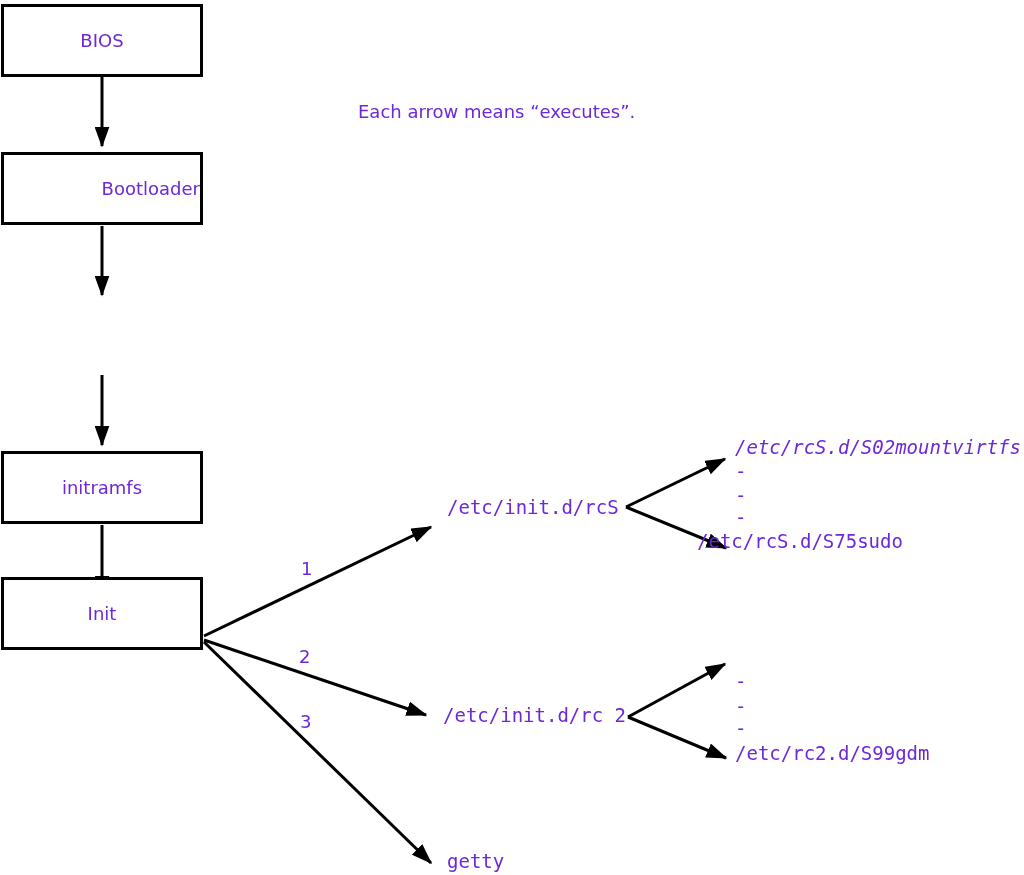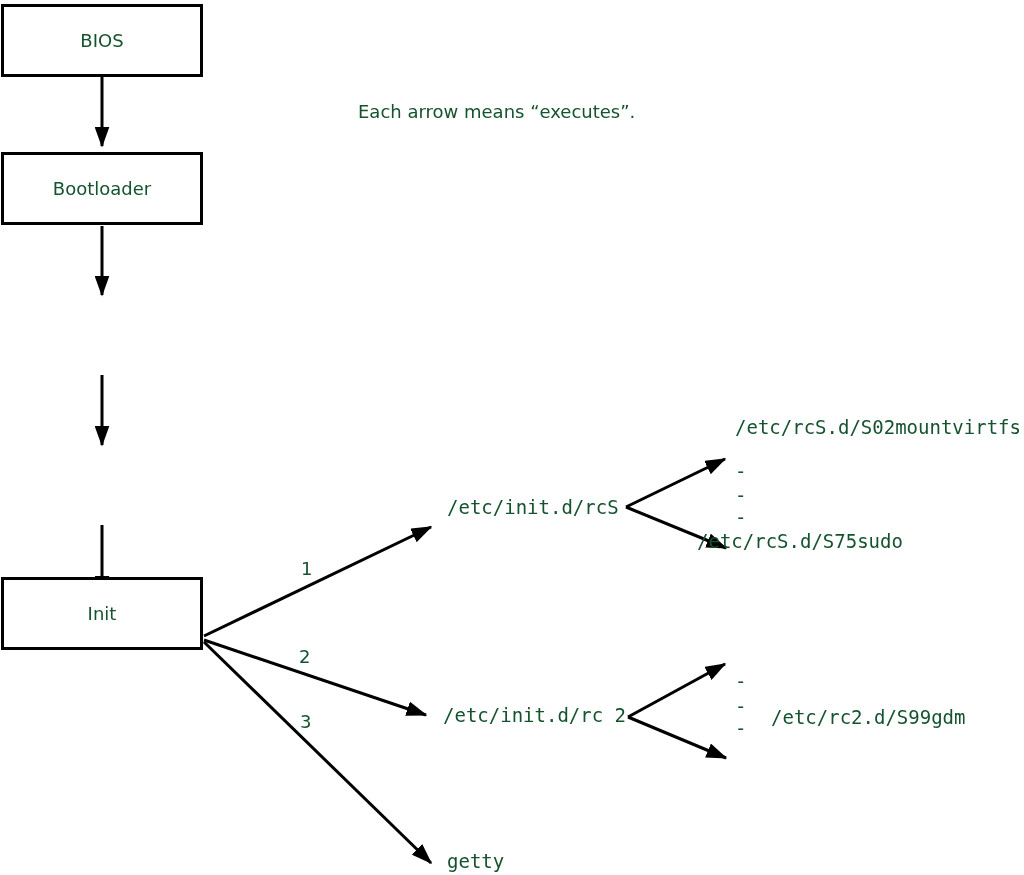--- a/index.html
+++ b/index.html
@@ -6,21 +6,21 @@
     margin: 0;
     padding: 0;
     background: #ffffff;
   }
   .canvas {
     position: relative;
     width: 1024px;
     height: 875px;
     background: #ffffff;
     font-family: "DejaVu Sans", sans-serif;
-    color: #14532d;
+    color: #6d28d9;
     overflow: hidden;
   }
   .arrow-layer {
     position: absolute;
     left: 0;
     top: 0;
     width: 1024px;
     height: 875px;
   }
   .node-box {
@@ -30,21 +30,21 @@
     height: 73px;
     border: 3px solid #000000;
     background: #ffffff;
     box-sizing: border-box;
     display: flex;
     align-items: center;
     justify-content: center;
     font-size: 18px;
   }
   .box-bios       { top: 4px; }
-  .box-bootloader { top: 152px; }
+  .box-bootloader { top: 152px; justify-content: flex-end; }
   .box-kernel     { top: 301px; }
   .box-initramfs  { top: 451px; }
   .box-init       { top: 577px; }
   .note {
     position: absolute;
     left: 358px;
     top: 101px;
     font-size: 18px;
     white-space: nowrap;
   }
@@ -58,30 +58,30 @@
   .mono {
     position: absolute;
     font-family: "DejaVu Sans Mono", monospace;
     font-size: 19px;
     line-height: 1;
     white-space: pre;
   }
   .t-rcs    { left: 447px; top: 498px; }
   .t-rc2    { left: 443px; top: 706px; }
   .t-getty  { left: 447px; top: 852px; }
-  .t-s02    { left: 735px; top: 418px; }
+  .t-s02    { left: 735px; top: 438px; font-style: italic; }
   .t-dash-a1 { left: 735px; top: 462px; }
   .t-dash-a2 { left: 735px; top: 486px; }
   .t-dash-a3 { left: 735px; top: 508px; }
   .t-s75    { left: 697px; top: 532px; }
   .t-s10    { left: 735px; top: 641px; }
   .t-dash-b1 { left: 735px; top: 672px; }
   .t-dash-b2 { left: 735px; top: 697px; }
   .t-dash-b3 { left: 735px; top: 719px; }
-  .t-s99    { left: 735px; top: 708px; margin-left: 36px; }
+  .t-s99    { left: 735px; top: 744px; }
   line {
     stroke: #000000;
     stroke-width: 3;
   }
 </style>
 </head>
 <body>
 
 <div class="canvas">
 
@@ -107,20 +107,23 @@
     <line x1="628" y1="717" x2="725" y2="664" marker-end="url(#ah)"></line>
     <line x1="628" y1="717" x2="726" y2="758" marker-end="url(#ah)"></line>
   </svg>
 
   <div class="node-box box-bios">
     <span>BIOS</span>
   </div>
   <div class="node-box box-bootloader">
     <span>Bootloader</span>
   </div>
+  <div class="node-box box-initramfs">
+    <span>initramfs</span>
+  </div>
   <div class="node-box box-init">
     <span>Init</span>
   </div>
 
   <span class="note">Each arrow means “executes”.</span>
 
   <span class="edge-label lbl-1">1</span>
   <span class="edge-label lbl-2">2</span>
   <span class="edge-label lbl-3">3</span>
 

